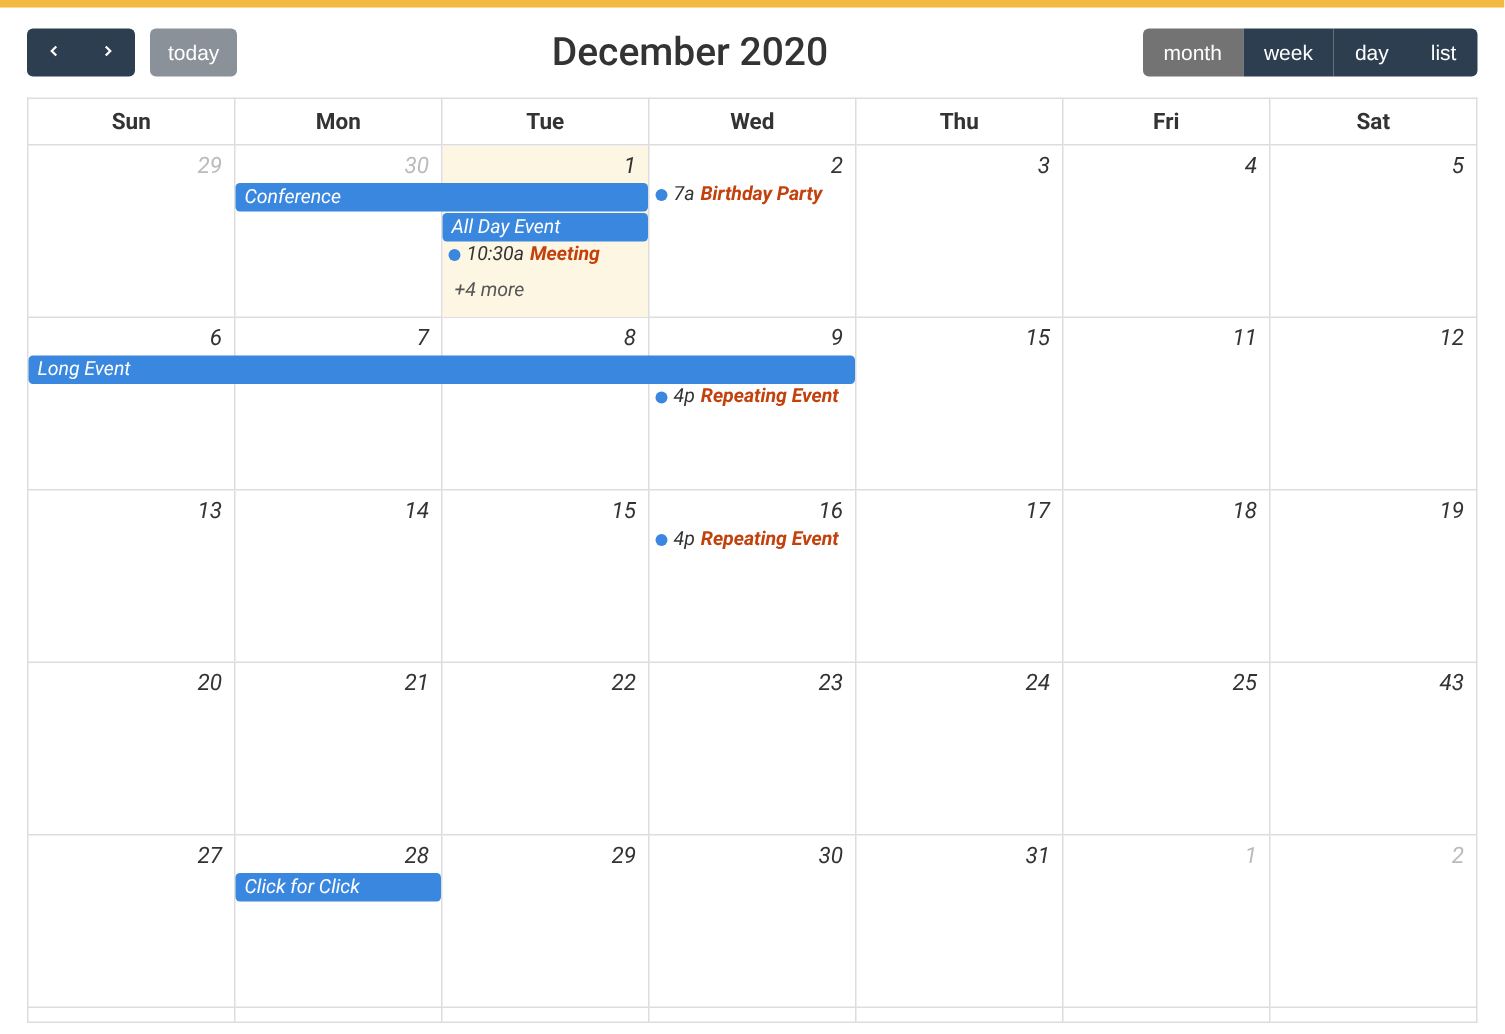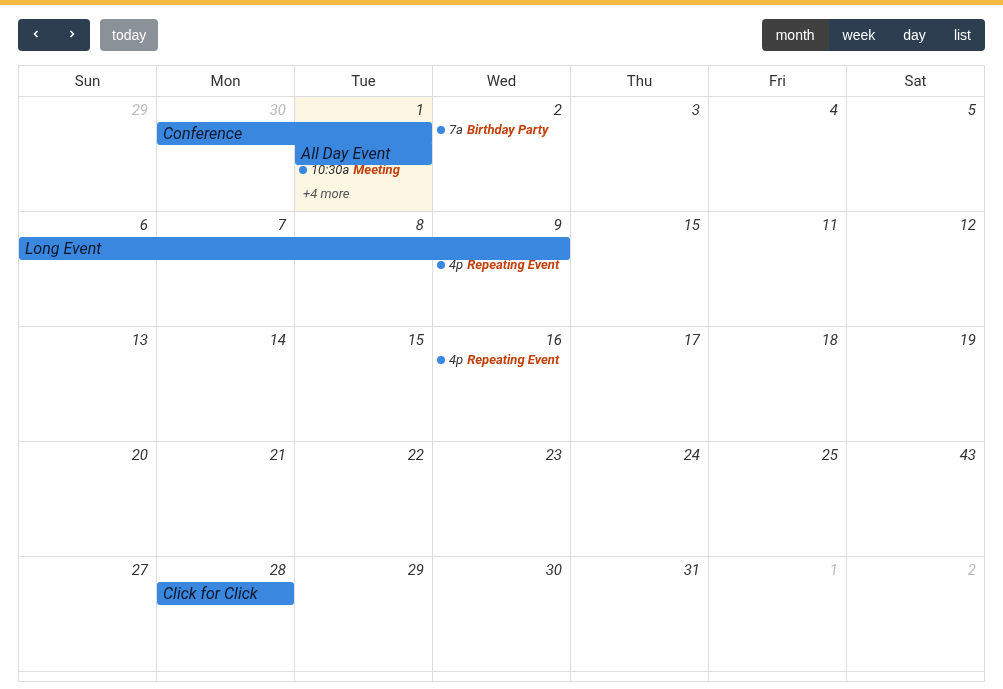--- a/index.html
+++ b/index.html
@@ -11,29 +11,29 @@
 .btn-group { display: inline-flex; }
 .btn { background: #2c3e50; color: #fff; border: none; padding: 8px 12px; font-size: 14px; cursor: pointer; display: inline-flex; align-items: center; justify-content: center; }
 .btn:first-child { border-top-left-radius: 4px; border-bottom-left-radius: 4px; }
 .btn:last-child { border-top-right-radius: 4px; border-bottom-right-radius: 4px; }
 .btn.disabled { background: #8a9199; cursor: default; }
 .btn.single { border-radius: 4px; }
 .btn svg { width: 12px; height: 12px; }
 .title { font-size: 26px; font-weight: 500; color: #333; }
 .view-group .btn { padding: 8px 14px; }
 .view-group .btn.inactive { background: #2c3e50; }
-.view-group .btn.active { background: #404040; }
+.view-group .btn.active { background: #737373; }
 .cal-table { width: 100%; border-collapse: collapse; table-layout: fixed; }
-.cal-table th { border: 1px solid #ddd; padding: 6px 0; font-weight: 400; font-size: 15px; color: #333; background: #fff; }
+.cal-table th { border: 1px solid #ddd; padding: 6px 0; font-weight: 700; font-size: 15px; color: #333; background: #fff; }
 .cal-table td { border: 1px solid #ddd; vertical-align: top; height: 115px; padding: 0; position: relative; font-style: italic; }
 .day-num { text-align: right; padding: 4px 8px 2px 0; font-size: 15px; color: #333; cursor: pointer; }
 .day-num.other { color: #bbb; }
 .cell-today { background: #fdf6e3; }
 .events { padding: 0 2px; }
-.evt-bar { background: #3a87e0; color: #0f172a; font-size: 16px; padding: 2px 6px; border-radius: 3px; margin: 1px 0; white-space: nowrap; overflow: hidden; cursor: pointer; }
+.evt-bar { background: #3a87e0; color: #ffffff; font-size: 13px; padding: 2px 6px; border-radius: 3px; margin: 1px 0; white-space: nowrap; overflow: hidden; cursor: pointer; }
 .evt-dot { font-size: 13px; padding: 1px 4px; white-space: nowrap; overflow: hidden; cursor: pointer; display: flex; align-items: center; gap: 4px; }
 .dot { width: 8px; height: 8px; border-radius: 50%; background: #3a87e0; flex-shrink: 0; }
 .evt-time { color: #333; font-weight: 400; }
 .evt-title { color: #c2410c; font-weight: 700; }
 .more-link { font-size: 13px; color: #555; padding: 1px 6px; cursor: pointer; }
 </style>
 </head>
 <body>
 <div class="topbar"></div>
 
@@ -51,20 +51,21 @@
         <button class="btn">
           <span>
             <svg viewBox="0 0 24 24" fill="none" stroke="currentColor" stroke-width="3">
                 <polyline points="9 18 15 12 9 6"></polyline>
               </svg>
           </span>
         </button>
       </div>
       <button class="btn single disabled">today</button>
     </div>
+    <div class="title">December 2020</div>
     <div class="btn-group view-group">
       <button class="btn active">month</button>
       <button class="btn inactive">week</button>
       <button class="btn inactive">day</button>
       <button class="btn inactive">list</button>
     </div>
   </div>
 
   <table class="cal-table">
     <thead>

